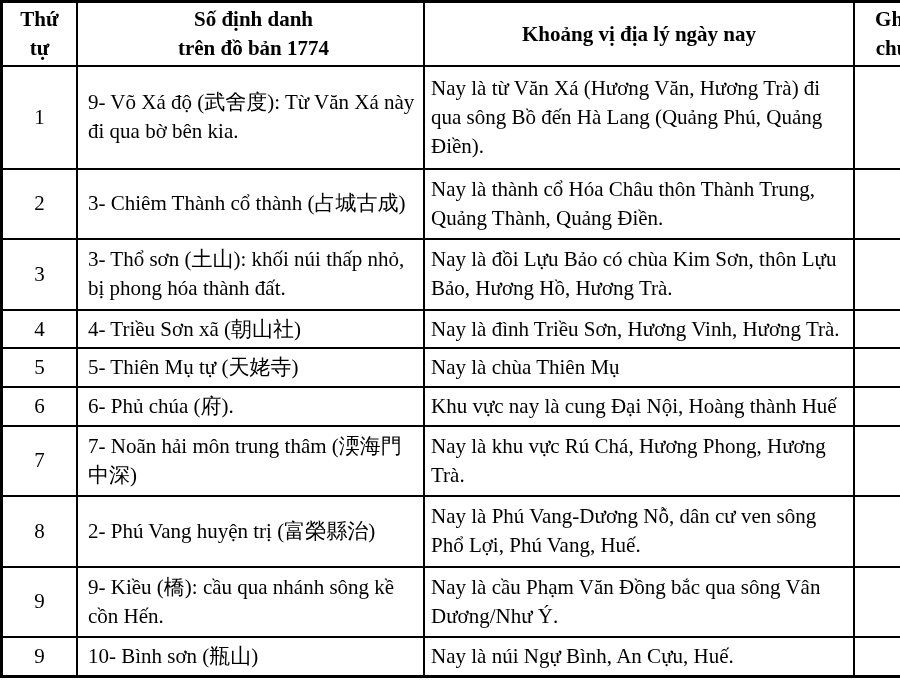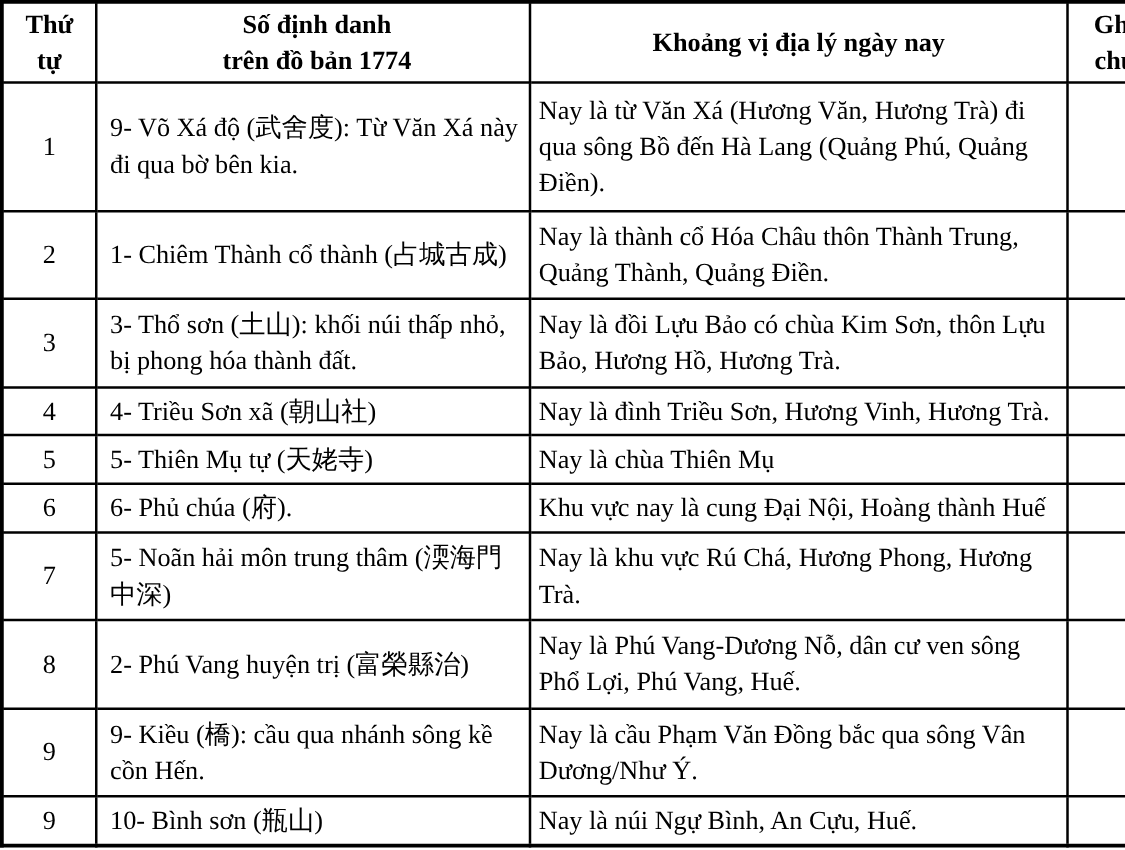--- a/index.html
+++ b/index.html
@@ -52,21 +52,21 @@
   </thead>
   <tbody>
       <tr>
         <td class="c0">1</td>
         <td class="c1">9- Võ Xá độ (武舍度): Từ Văn Xá này đi qua bờ bên kia.</td>
         <td class="c2">Nay là từ Văn Xá (Hương Văn, Hương Trà) đi qua sông Bồ đến Hà Lang (Quảng Phú, Quảng Điền).</td>
         <td class="c3"></td>
       </tr>
       <tr>
         <td class="c0">2</td>
-        <td class="c1">1- Chiêm Thành cổ thành (占城古成)</td>
+        <td class="c1">3- Chiêm Thành cổ thành (占城古成)</td>
         <td class="c2">Nay là thành cổ Hóa Châu thôn Thành Trung, Quảng Thành, Quảng Điền.</td>
         <td class="c3"></td>
       </tr>
       <tr>
         <td class="c0">3</td>
         <td class="c1">3- Thổ sơn (土山): khối núi thấp nhỏ, bị phong hóa thành đất.</td>
         <td class="c2">Nay là đồi Lựu Bảo có chùa Kim Sơn, thôn Lựu Bảo, Hương Hồ, Hương Trà.</td>
         <td class="c3"></td>
       </tr>
       <tr>
@@ -82,21 +82,21 @@
         <td class="c3"></td>
       </tr>
       <tr>
         <td class="c0">6</td>
         <td class="c1">6- Phủ chúa (府).</td>
         <td class="c2">Khu vực nay là cung Đại Nội, Hoàng thành Huế</td>
         <td class="c3"></td>
       </tr>
       <tr>
         <td class="c0">7</td>
-        <td class="c1">5- Noãn hải môn trung thâm (渜海門中深)</td>
+        <td class="c1">7- Noãn hải môn trung thâm (渜海門中深)</td>
         <td class="c2">Nay là khu vực Rú Chá, Hương Phong, Hương Trà.</td>
         <td class="c3"></td>
       </tr>
       <tr>
         <td class="c0">8</td>
         <td class="c1">2- Phú Vang huyện trị (富榮縣治)</td>
         <td class="c2">Nay là Phú Vang-Dương Nỗ, dân cư ven sông Phổ Lợi, Phú Vang, Huế.</td>
         <td class="c3"></td>
       </tr>
       <tr>

